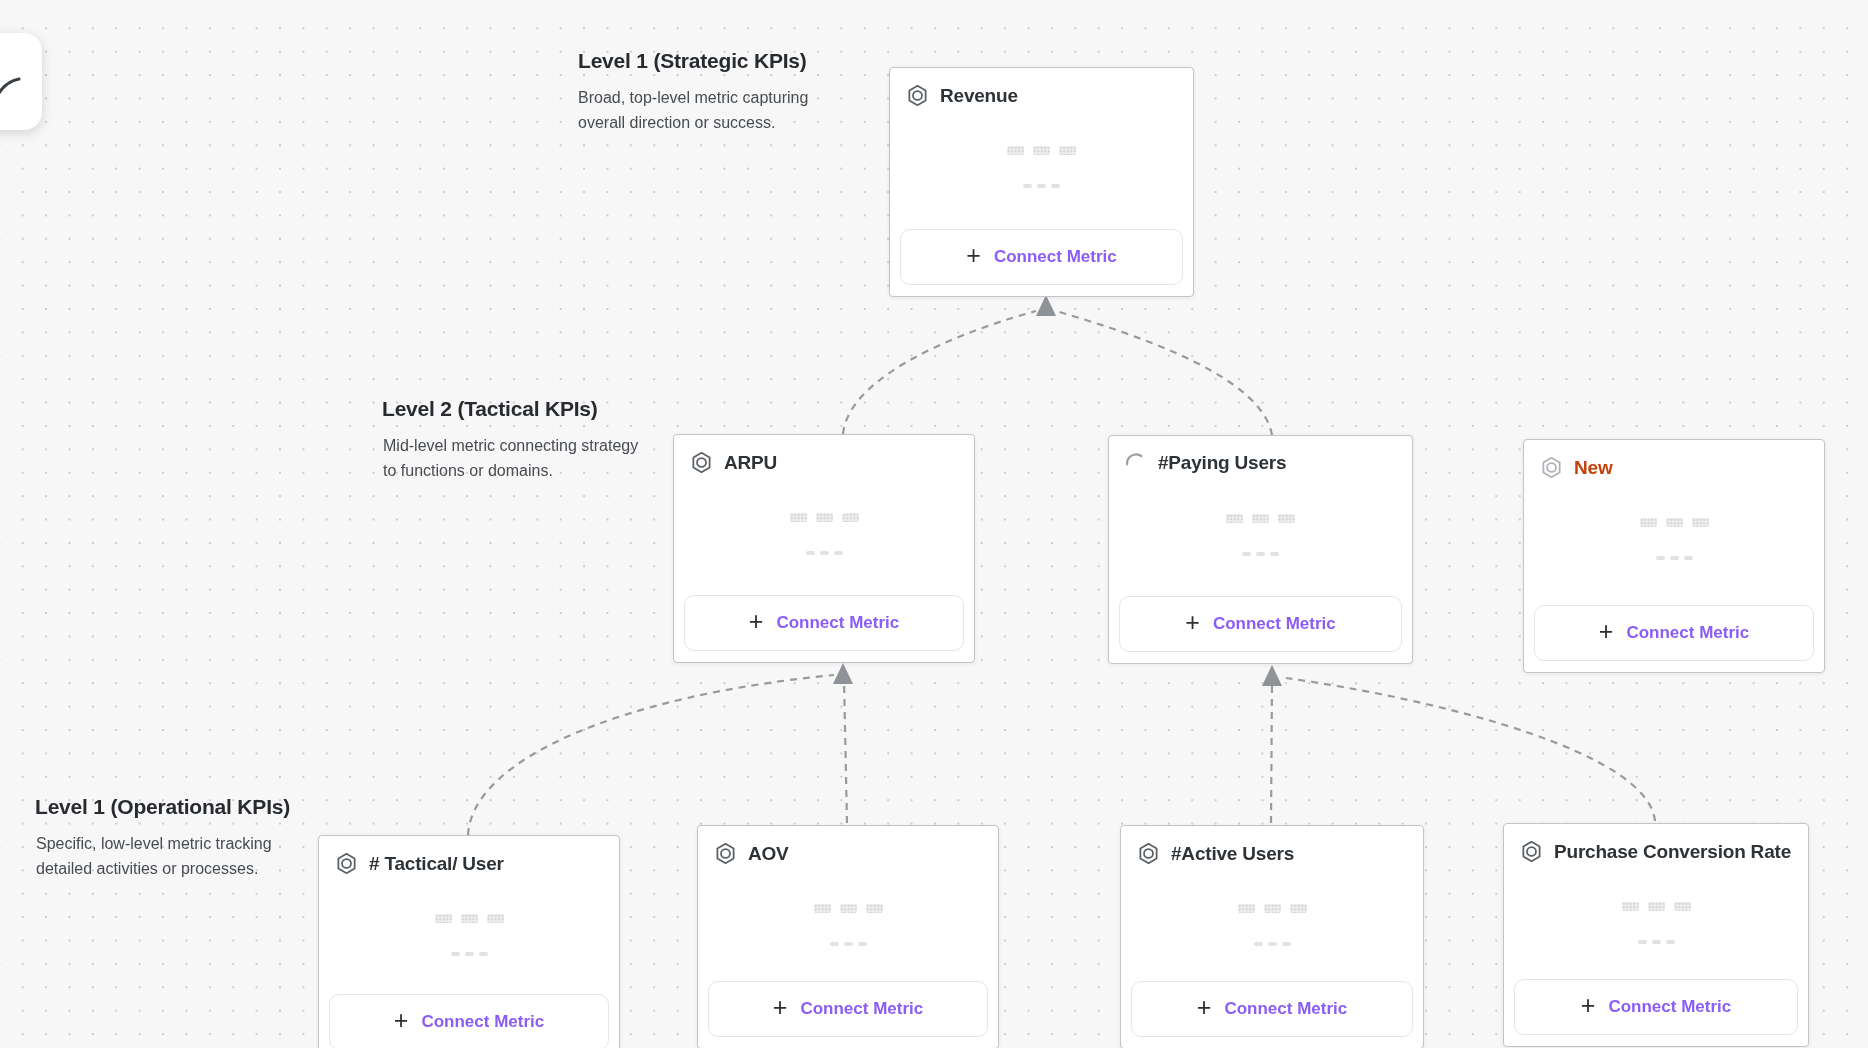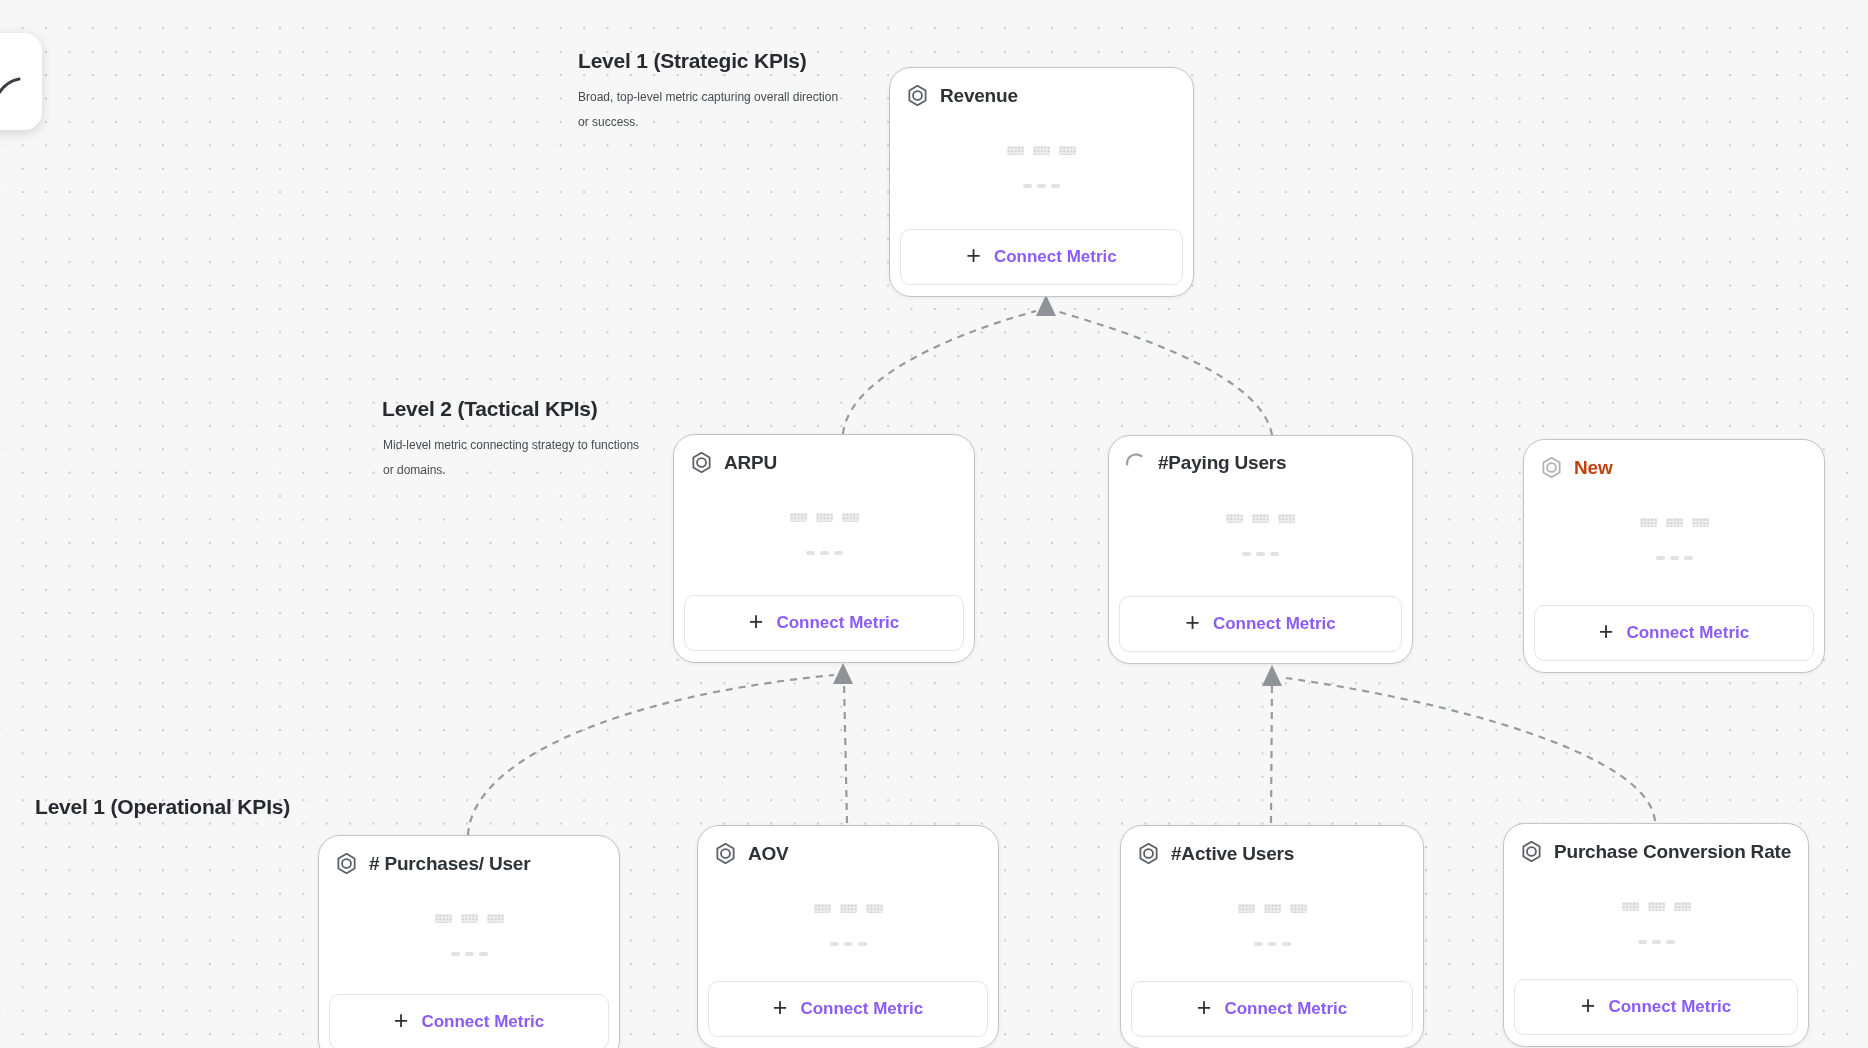--- a/index.html
+++ b/index.html
@@ -16,29 +16,29 @@
     background-position:11px 15px;
     margin-top:25px;
   }
   
   .connectors{position:absolute;left:0;top:0;z-index:1;}
   .connectors path.edge{fill:none;stroke:#979b9f;stroke-width:2.2;stroke-dasharray:7 6;}
   .connectors polygon.head{fill:#8f9397;}
 
   
   .section-title{position:absolute;z-index:2;font-size:21px;font-weight:700;color:#272b2f;letter-spacing:-0.2px;white-space:nowrap;}
-  .section-desc{position:absolute;z-index:2;font-size:12px;color:#474c51;line-height:25px;width:262px;}
+  .section-desc{position:absolute;z-index:2;font-size:16px;color:#474c51;line-height:25px;width:262px;}
   #sec1-title{left:578px;top:24px;} #sec1-desc{left:578px;top:60px;}
   #sec2-title{left:382px;top:372px;} #sec2-desc{left:383px;top:408px;}
   #sec3-title{left:35px;top:770px;}  #sec3-desc{left:36px;top:806px;}
 
   
   .card{
     position:absolute;z-index:3;background:#fff;
-    border:1.5px solid #c2c5c8;border-radius:22px;
+    border:1.5px solid #c2c5c8;border-radius:4px;
     box-shadow:0 1px 4px rgba(28,30,33,.07);
     cursor:pointer;
   }
   #card-revenue{left:889px;top:42px;width:303px;height:228px;}
   #card-arpu{left:673px;top:409px;width:300px;height:227px;}
   #card-paying{left:1108px;top:410px;width:303px;height:227px;text-align:center;}
   #card-new{left:1523px;top:414px;width:300px;height:232px;}
   #card-purchases{left:318px;top:810px;width:300px;height:225px;}
   #card-aov{left:697px;top:800px;width:300px;height:222px;}
   #card-active{left:1120px;top:800px;width:302px;height:222px;}
@@ -107,20 +107,21 @@
 
     <path class="edge" d="M 1272 1048 L 1272 1042"></path>
     <polygon class="head" points="1272,1022 1262,1043 1282,1043"></polygon>
   </svg>
 
   <div class="section-title" id="sec1-title">Level 1 (Strategic KPIs)</div>
   <div class="section-desc" id="sec1-desc">Broad, top-level metric capturing overall direction or success.</div>
   <div class="section-title" id="sec2-title">Level 2 (Tactical KPIs)</div>
   <div class="section-desc" id="sec2-desc">Mid-level metric connecting strategy to functions or domains.</div>
   <div class="section-title" id="sec3-title">Level 1 (Operational KPIs)</div>
+  <div class="section-desc" id="sec3-desc">Specific, low-level metric tracking detailed activities or processes.</div>
 
   <div class="card" id="card-revenue">
     <div class="card-head">
       <svg width="25" height="25" viewBox="0 0 24 24" fill="none" stroke="currentColor" stroke-width="1.7" stroke-linejoin="round">
         <path d="M12 2.7l7.8 4.5v9.6L12 21.3l-7.8-4.5V7.2z"></path>
           <circle cx="12" cy="12" r="4.3"></circle>
       </svg>
       <span class="card-title">Revenue</span>
     </div>
     <div class="skel-row1">
@@ -209,21 +210,21 @@
       <span class="btn-label">Connect Metric</span>
     </div>
   </div>
 
   <div class="card" id="card-purchases">
     <div class="card-head">
       <svg width="25" height="25" viewBox="0 0 24 24" fill="none" stroke="currentColor" stroke-width="1.7" stroke-linejoin="round">
         <path d="M12 2.7l7.8 4.5v9.6L12 21.3l-7.8-4.5V7.2z"></path>
           <circle cx="12" cy="12" r="4.3"></circle>
       </svg>
-      <span class="card-title"># Purchases/ User</span>
+      <span class="card-title"># Tactical/ User</span>
     </div>
     <div class="skel-row1">
         <span class="skel-block"></span>
         <span class="skel-block"></span>
         <span class="skel-block"></span>
       </div>
     <div class="skel-row2">
         <span class="skel-dash"></span>
         <span class="skel-dash"></span>
         <span class="skel-dash"></span>

